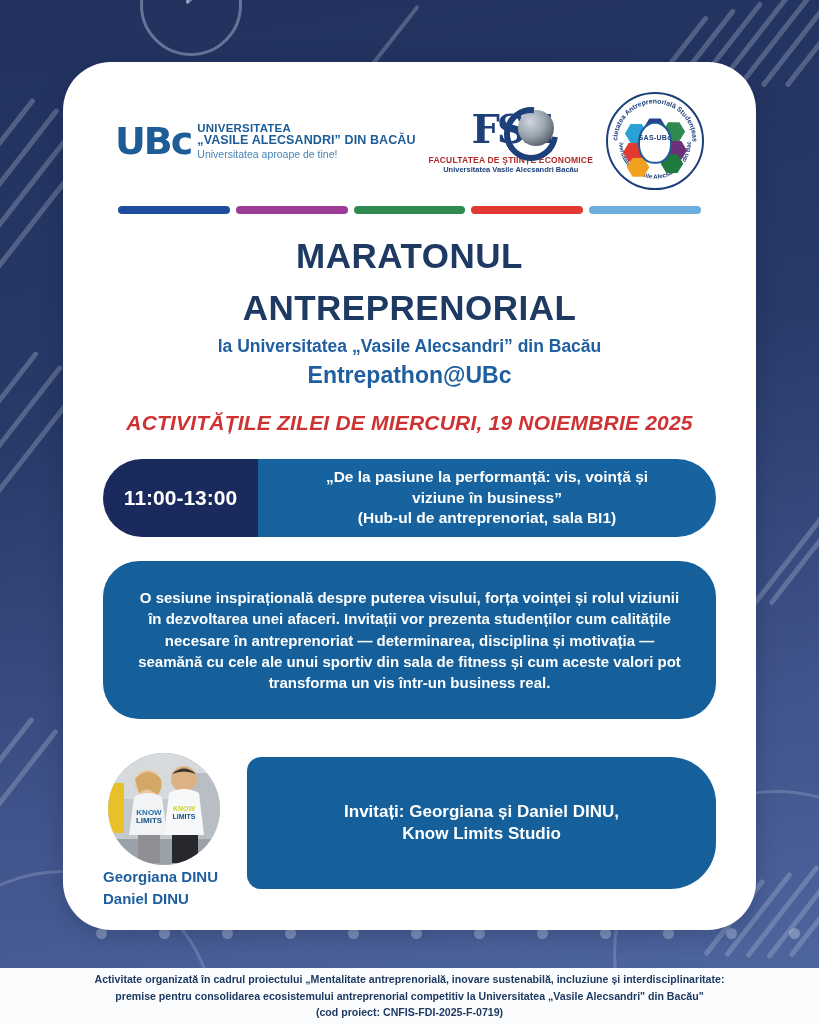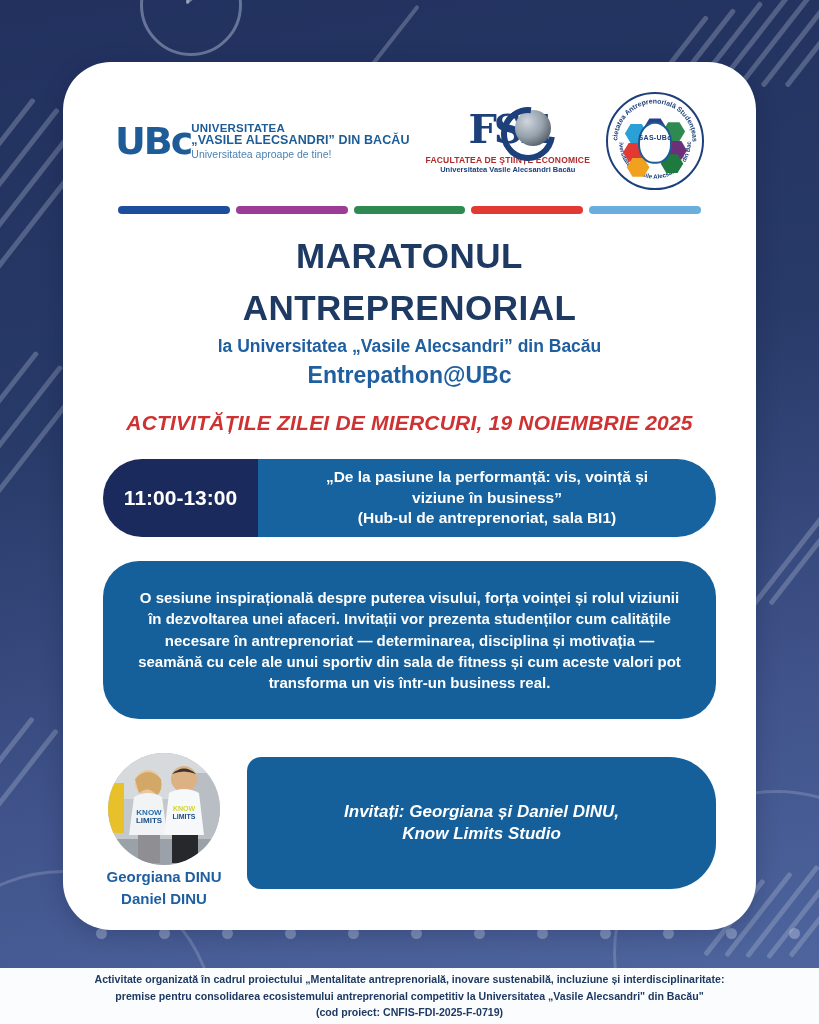--- a/index.html
+++ b/index.html
@@ -21,21 +21,21 @@
   .card{
     position:absolute;left:63px;top:62px;width:693px;height:868px;
     background:#ffffff;border-radius:48px;
     box-shadow:0 4px 22px rgba(10,20,50,.22);
     overflow:hidden;
   }
   .logos{display:flex;align-items:center;justify-content:space-between;
          padding:30px 52px 0 52px;}
 
   
-  .ubc{display:flex;align-items:center;gap:0;}
+  .ubc{display:flex;align-items:center;gap:6px;}
   .ubc-mark{font-size:38px;font-weight:bold;color:#1d5c96;letter-spacing:-2px;line-height:1;
             font-family:"DejaVu Sans",sans-serif;}
   .ubc-txt{line-height:1.05;}
   .ubc-l1{font-size:11.5px;font-weight:bold;color:#1d5c96;letter-spacing:.2px;}
   .ubc-l2{font-size:12.5px;font-weight:bold;color:#1d5c96;letter-spacing:.1px;}
   .ubc-l3{font-size:10.5px;color:#4b83b5;margin-top:1px;}
 
   
   .fsec{text-align:center;margin-top:-2px;}
   .fsec-mark{position:relative;display:inline-block;height:48px;}
@@ -79,27 +79,27 @@
   .slot-title{flex:1;background:#1663a0;display:flex;align-items:center;justify-content:center;
               color:#fff;font-size:15.5px;font-weight:bold;text-align:center;line-height:1.32;padding:0 12px;}
 
   
   .desc{margin:24px 40px 0 40px;background:#15609b;border-radius:36px;
         color:#fff;font-size:15px;font-weight:bold;line-height:1.42;text-align:center;
         padding:26px 34px;}
 
   
   .guests{margin:34px 40px 0 40px;display:flex;align-items:flex-start;gap:22px;}
-  .guest-left{width:122px;text-align:center;flex:none;}
+  .guest-left{width:122px;text-align:left;flex:none;}
   .photo{width:112px;height:112px;border-radius:50%;margin:0 auto;overflow:hidden;position:relative;
          background:#b9bfc6;}
   .gname{margin-top:1px;font-size:15px;font-weight:bold;color:#1f5fa0;line-height:1.45;}
   .guest-box{flex:1;min-height:96px;background:#15609b;border-radius:14px 46px 46px 14px;
              display:flex;align-items:center;justify-content:center;text-align:center;
-             color:#fff;font-size:17px;font-weight:bold;line-height:1.35;padding:18px 16px;margin-top:4px;font-style:italic;}
+             color:#fff;font-size:17px;font-weight:bold;line-height:1.35;padding:18px 16px;margin-top:4px;}
 
   
   .footer{position:absolute;left:0;right:0;bottom:0;height:56px;background:#fbfcfd;
           display:flex;flex-direction:column;align-items:center;justify-content:center;
           text-align:center;padding:16px 26px;box-sizing:border-box;}
   .footer div{font-size:10.6px;font-weight:bold;color:#1e3a63;line-height:1.55;}
 </style>
 </head>
 <body>
 

